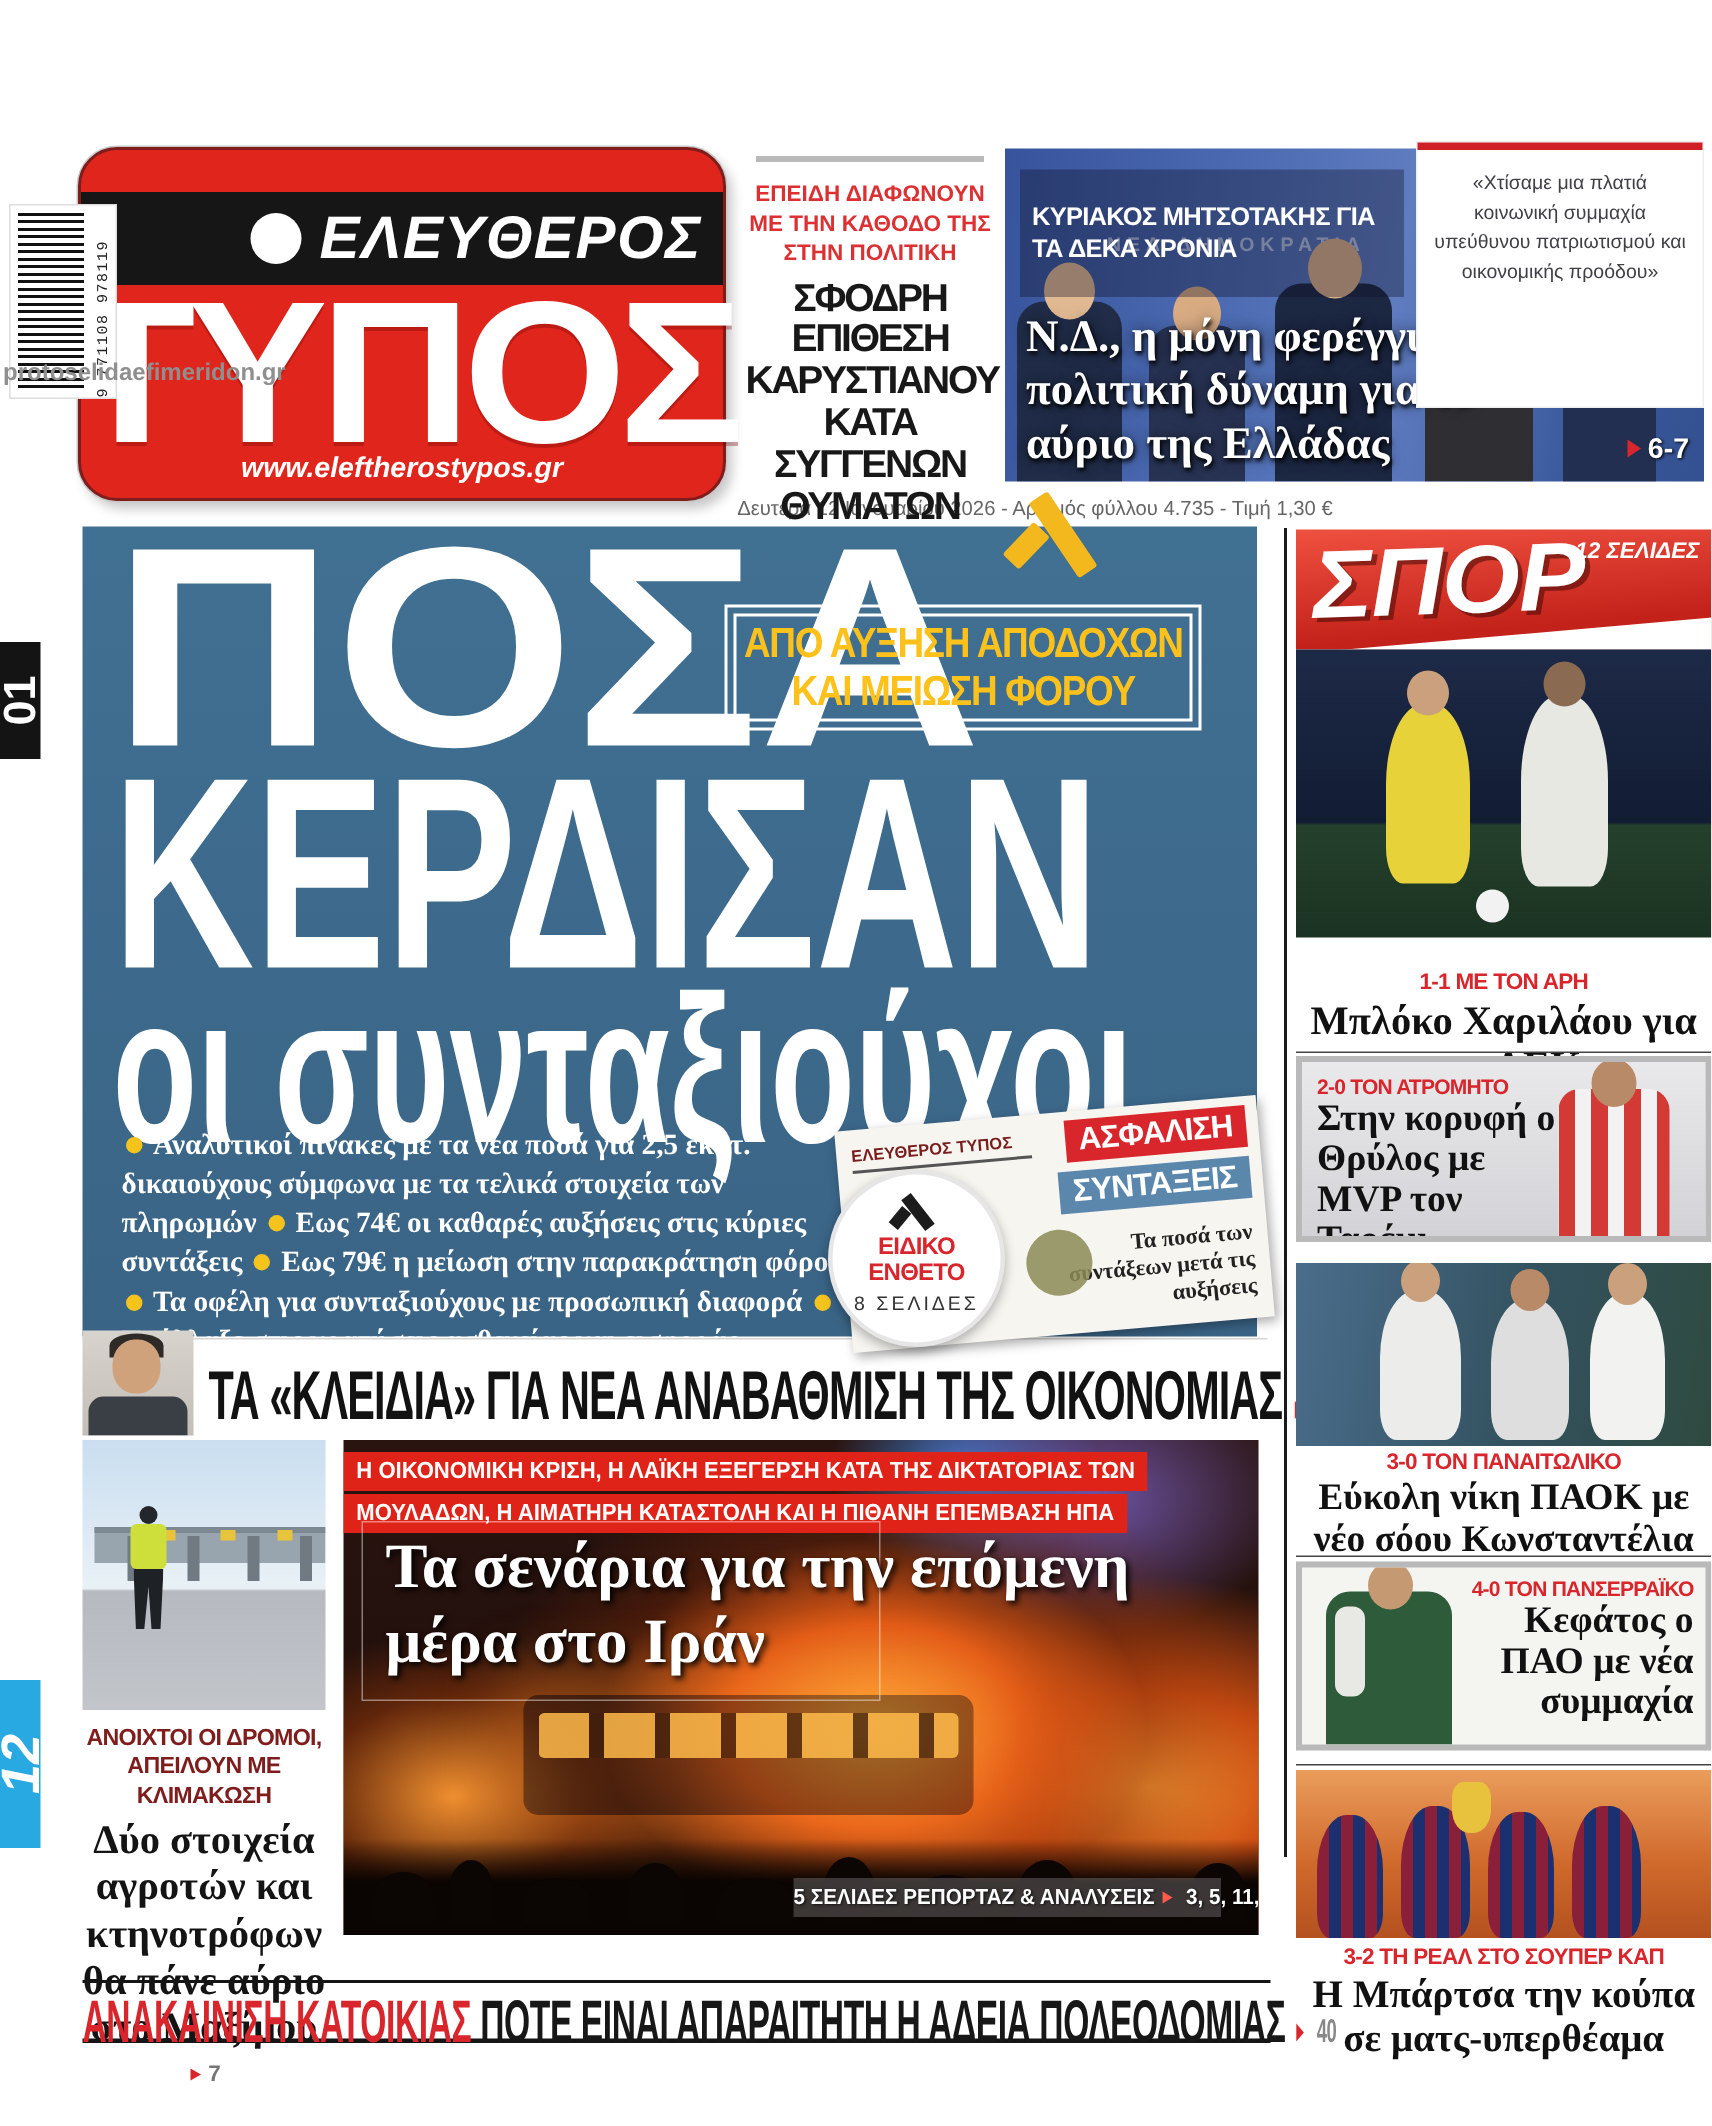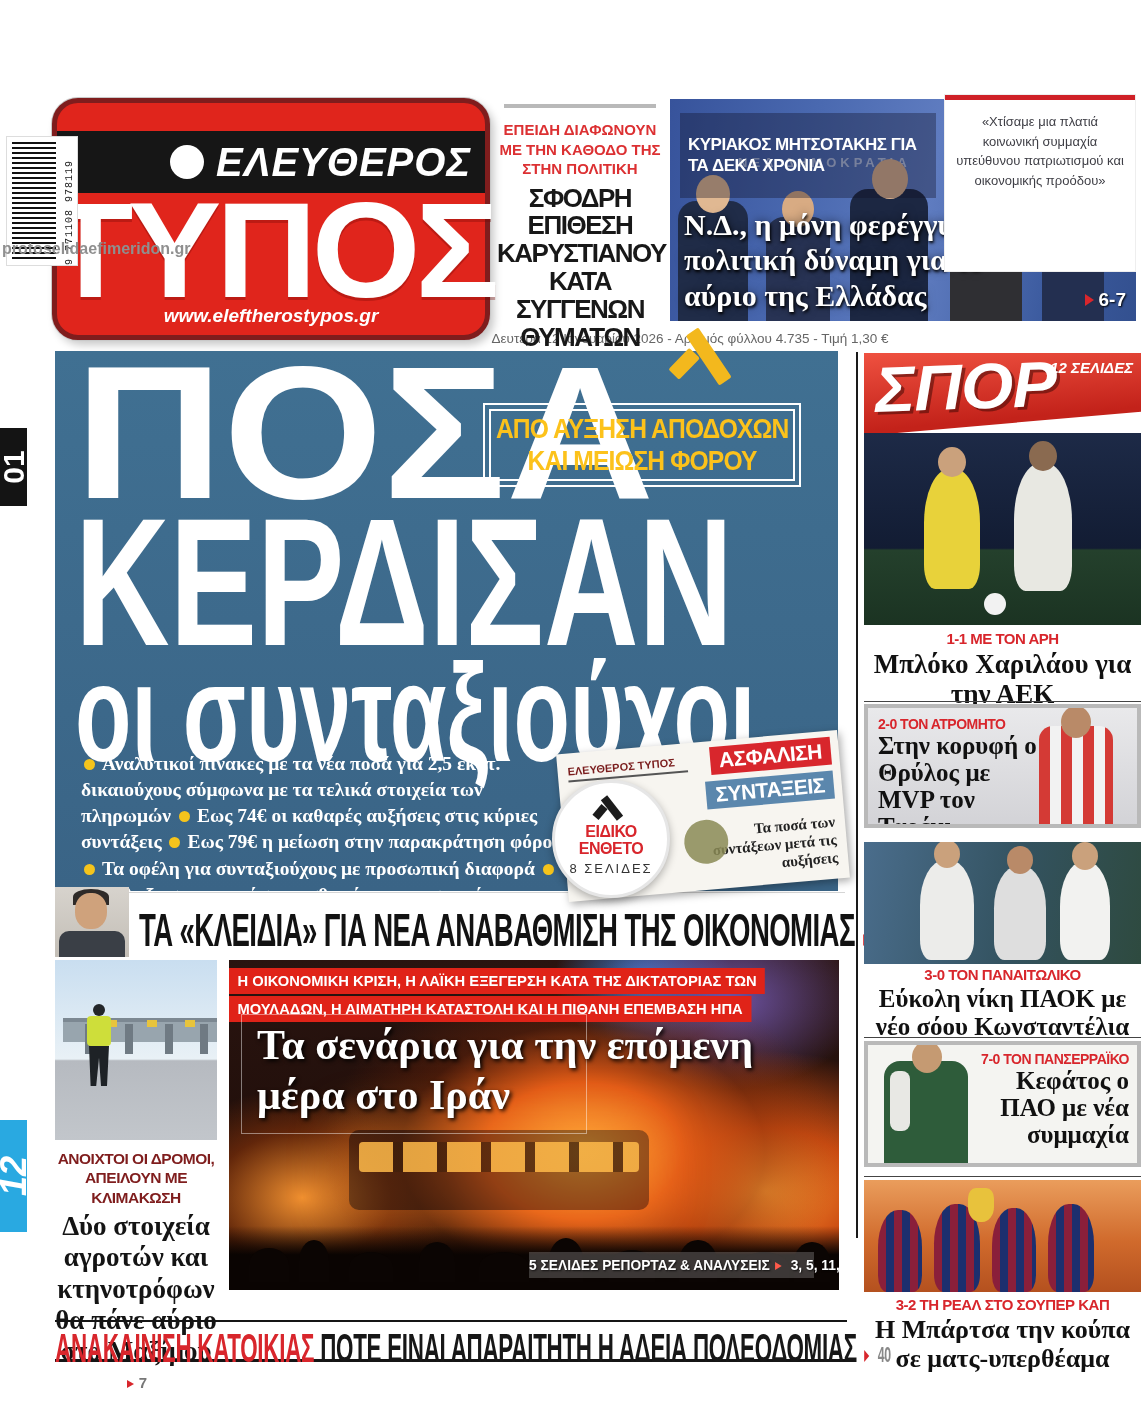--- a/index.html
+++ b/index.html
@@ -5,21 +5,21 @@
   html,body{margin:0;padding:0;background:#fff;}
   #page{position:relative;width:1141px;height:1417px;background:#fff;overflow:hidden;
         font-family:"Liberation Sans","DejaVu Sans",sans-serif;}
   .serif{font-family:"Liberation Serif","DejaVu Serif",serif;}
   .abs{position:absolute;}
   .tri{display:inline-block;width:0;height:0;border-left:9px solid #d8262c;
        border-top:6px solid transparent;border-bottom:6px solid transparent;margin:0 5px 0 2px;}
   .tri.s{border-left-width:7px;border-top-width:4px;border-bottom-width:4px;}
 
   
-  #logo{left:52px;top:98px;width:428px;height:232px;background:#e0251c;border:5px solid #7f1d1d;
+  #logo{left:52px;top:98px;width:428px;height:232px;background:#e0251c;border:2px solid #7f1d1d;
         border-radius:26px;box-shadow:0 0 0 1px #c9c9c9, 4px 5px 8px rgba(0,0,0,.22);}
   #logo-band{position:absolute;left:0;right:0;top:28px;height:62px;background:#161616;
              display:flex;align-items:center;justify-content:flex-end;padding-right:14px;box-sizing:border-box;}
   #logo-dot{width:34px;height:34px;border-radius:50%;background:#fff;margin-right:12px;}
   #logo-band span{color:#fff;font-weight:bold;font-style:italic;font-size:40px;letter-spacing:1px;}
   #logo-title{position:absolute;left:0;right:0;top:74px;text-align:center;color:#fff;
               font-weight:bold;font-size:132px;line-height:1.1;letter-spacing:-5px;
               transform:scale(1.06,1.02);transform-origin:center top;
               text-shadow:0 3px 0 rgba(120,10,5,.35);}
   #logo-url{position:absolute;left:0;right:0;bottom:8px;text-align:center;color:#fff;
@@ -355,21 +355,21 @@
   </div>
 
   <div class="sp-photo abs" style="top:433px;height:192px;background:
       linear-gradient(#1d2a47 0%,#121c33 60%,#24402c 61%,#1b3322 100%);">
     <div class="blob" style="left:60px;top:36px;width:56px;height:120px;background:#e8d23a;"></div>
     <div class="head" style="left:74px;top:14px;width:28px;height:30px;background:#caa17c;"></div>
     <div class="blob" style="left:150px;top:30px;width:58px;height:128px;background:#e8e8e2;"></div>
     <div class="head" style="left:165px;top:8px;width:28px;height:30px;background:#8a6a50;"></div>
     <div class="ball" style="left:120px;top:160px;width:22px;height:22px;"></div>
   </div>
-  <div class="sp-cap abs" style="top:630px;">
+  <div class="sp-cap abs" style="top:646px;">
     <div class="kicker">1-1 ΜΕ ΤΟΝ ΑΡΗ</div>
     <div class="hl serif" style="font-size:27px;">Μπλόκο Χαριλάου για την ΑΕΚ</div>
   </div>
 
   <div class="hr-sport abs" style="top:701px;"></div>
 
   <div class="sp-frame abs" style="top:704px;height:124px;background:linear-gradient(#e9e9eb,#d3d3d7);">
     <div class="blob" style="right:24px;top:18px;width:74px;height:98px;border-radius:14px 14px 0 0;
         background:repeating-linear-gradient(90deg,#d43a35 0 11px,#f2f2f2 11px 22px);"></div>
     <div class="head" style="right:46px;top:-2px;width:30px;height:32px;background:#b98a68;"></div>
@@ -393,21 +393,21 @@
     <div class="hl serif" style="font-size:25px;">Εύκολη νίκη ΠΑΟΚ με νέο σόου Κωνσταντέλια</div>
   </div>
 
   <div class="hr-sport abs" style="top:1037px;"></div>
 
   <div class="sp-frame abs" style="top:1041px;height:126px;background:#f4f4f1;">
     <div class="blob" style="left:16px;top:16px;width:84px;height:102px;border-radius:16px 16px 0 0;background:#2e5c3a;"></div>
     <div style="position:absolute;left:22px;top:26px;width:20px;height:60px;background:#e8e8e4;border-radius:8px;"></div>
     <div class="head" style="left:44px;top:-4px;width:30px;height:32px;background:#c59a72;"></div>
     <div style="position:absolute;right:8px;top:6px;width:156px;text-align:right;">
-      <div class="kicker">7-0 ΤΟΝ ΠΑΝΣΕΡΡΑΪΚΟ</div>
+      <div class="kicker">4-0 ΤΟΝ ΠΑΝΣΕΡΡΑΪΚΟ</div>
       <div class="hl serif">Κεφάτος ο ΠΑΟ με νέα συμμαχία</div>
     </div>
   </div>
 
   <div class="hr-sport abs" style="top:1176px;"></div>
 
   <div class="sp-photo abs" style="top:1180px;height:112px;background:
       linear-gradient(#ea9d5c 0%,#d06a2c 55%,#b4511f 100%);">
     <div class="blob" style="left:14px;top:30px;width:44px;height:82px;background:repeating-linear-gradient(90deg,#8a1f3a 0 8px,#1c2f6e 8px 16px);"></div>
     <div class="blob" style="left:70px;top:24px;width:46px;height:88px;background:repeating-linear-gradient(90deg,#8a1f3a 0 8px,#1c2f6e 8px 16px);"></div>

